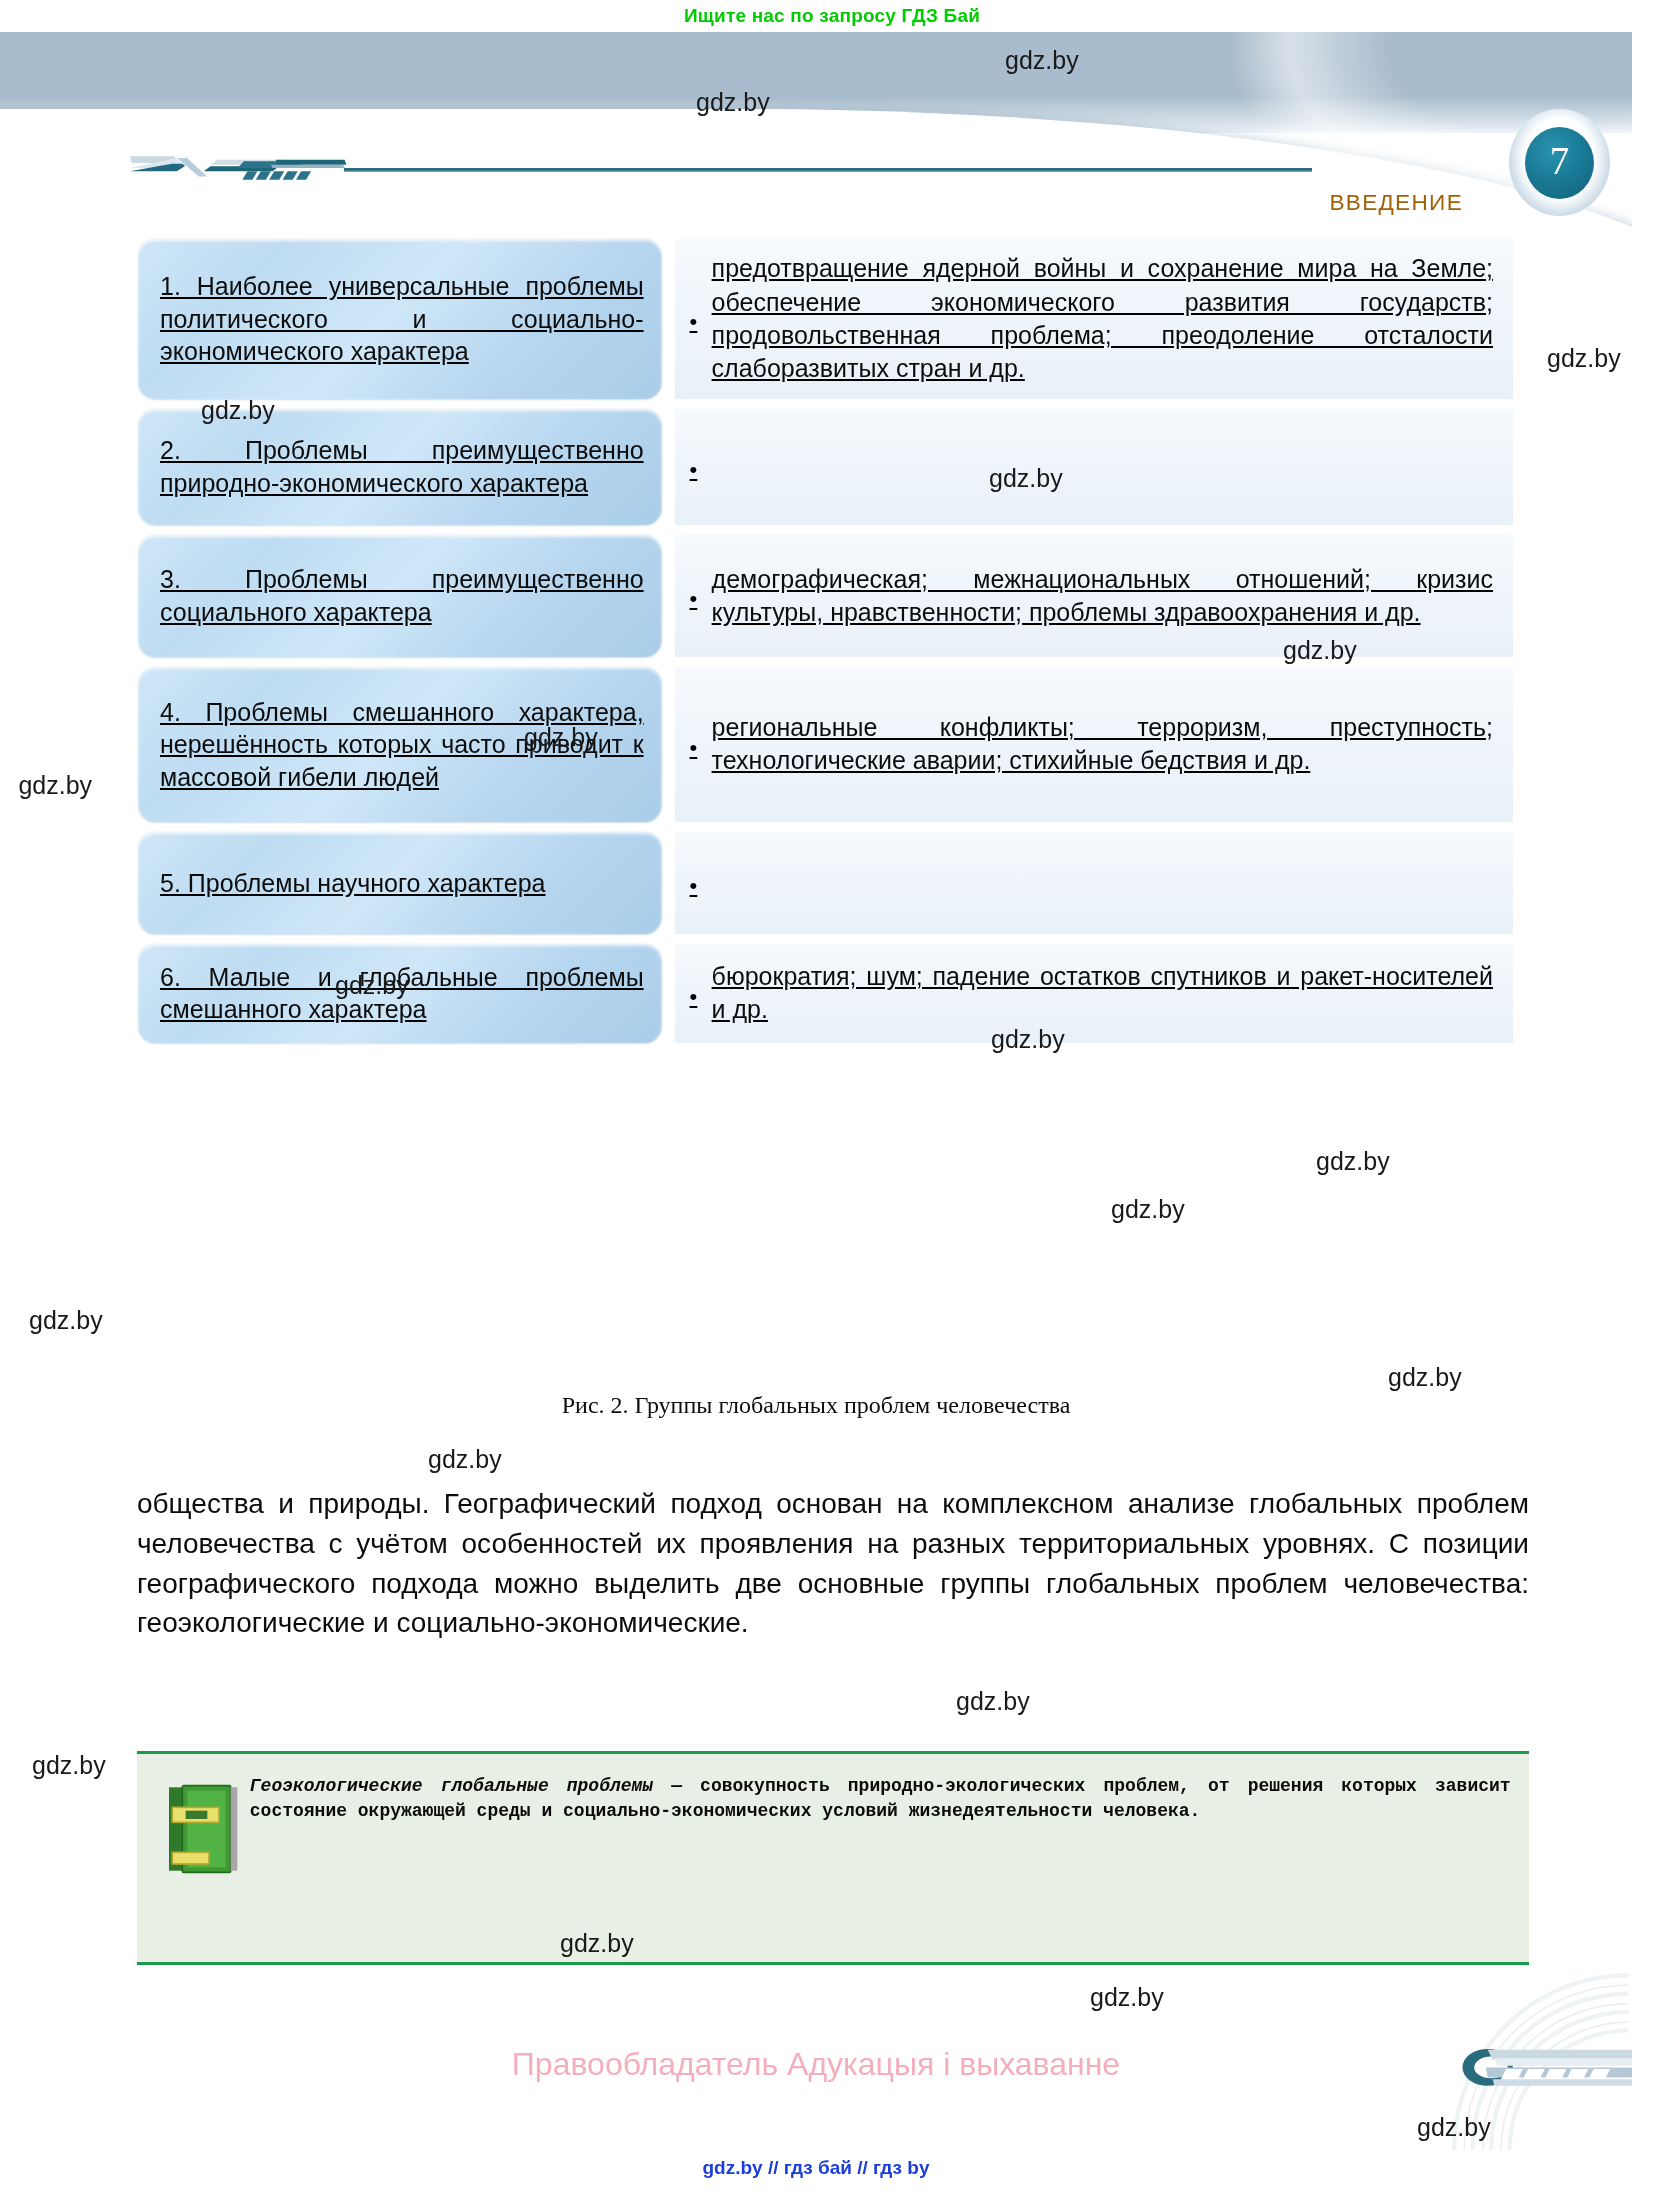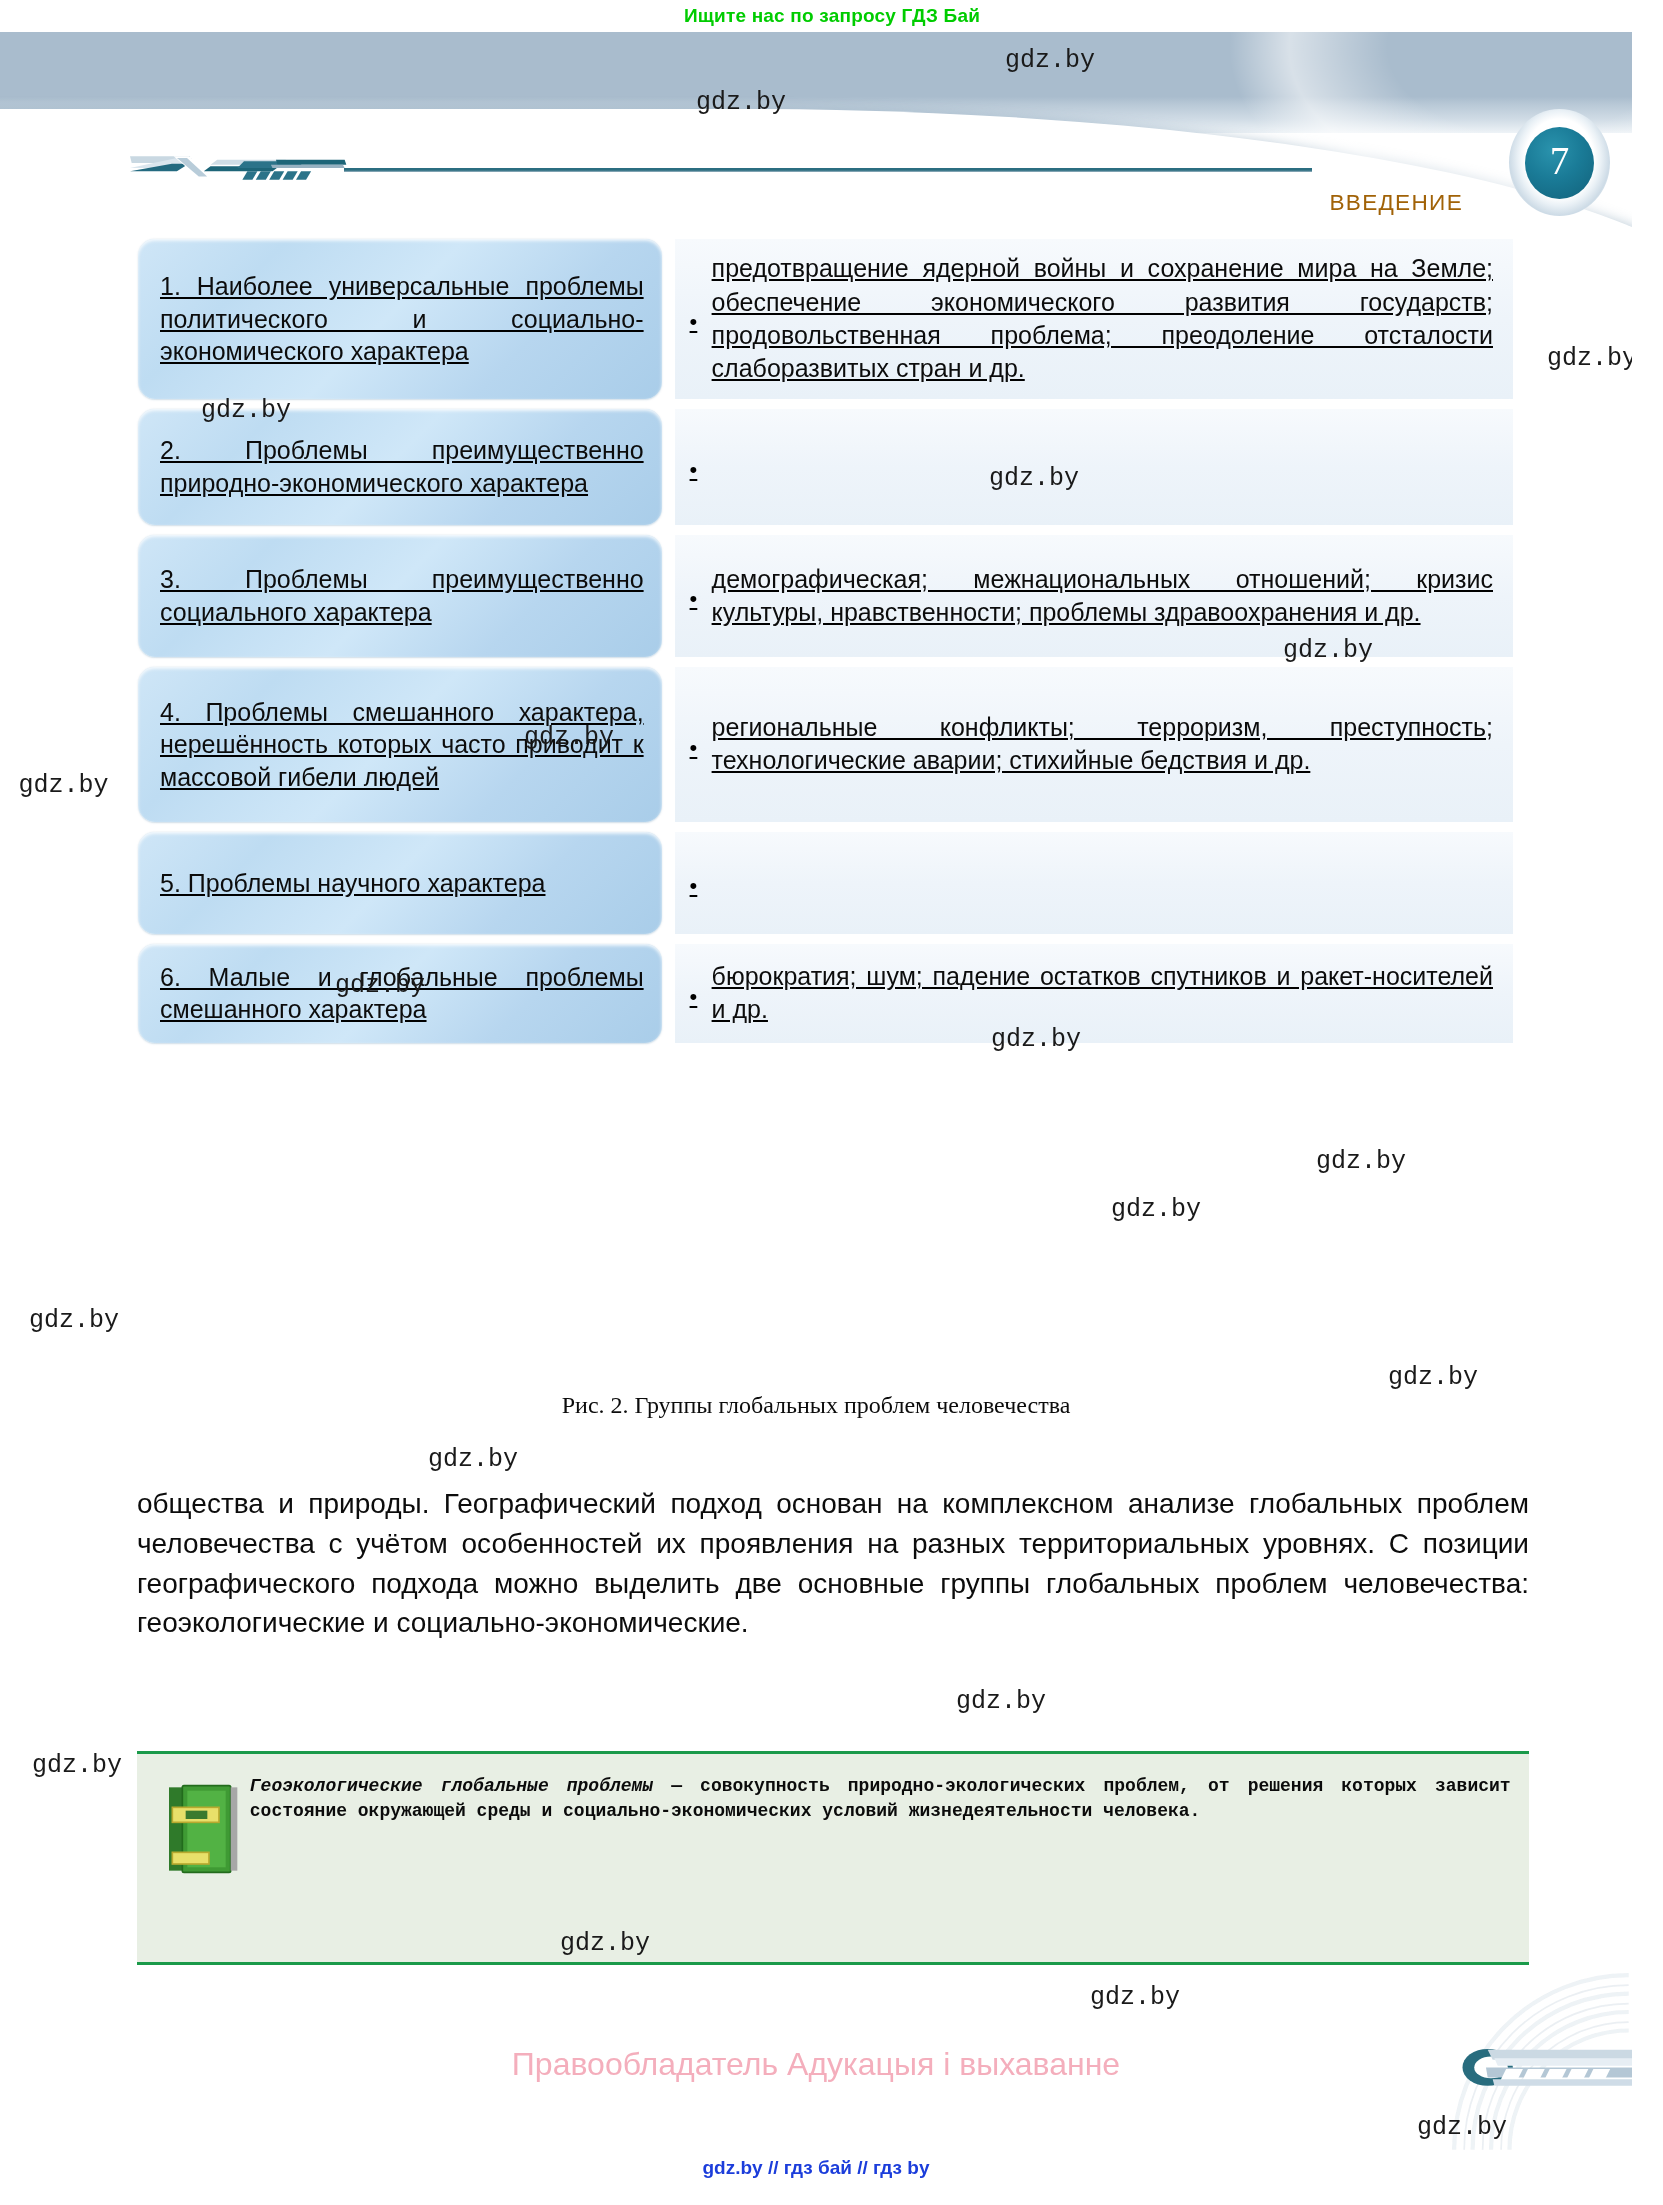--- a/index.html
+++ b/index.html
@@ -304,21 +304,21 @@
     width: 193px;
     height: 193px;
     opacity: 0.95;
   }
 
   
   .wm {
     position: absolute;
     color: #1a1a1a;
     font-size: 22.6px;
-    font-family: Liberation Mono, monospace;
+    font-family: Liberation Sans, sans-serif;
     white-space: nowrap;
     pointer-events: none;
   }
 </style>
 </head>
 <body>
 
 <div id="page">
 
   <div class="promo-strip">

